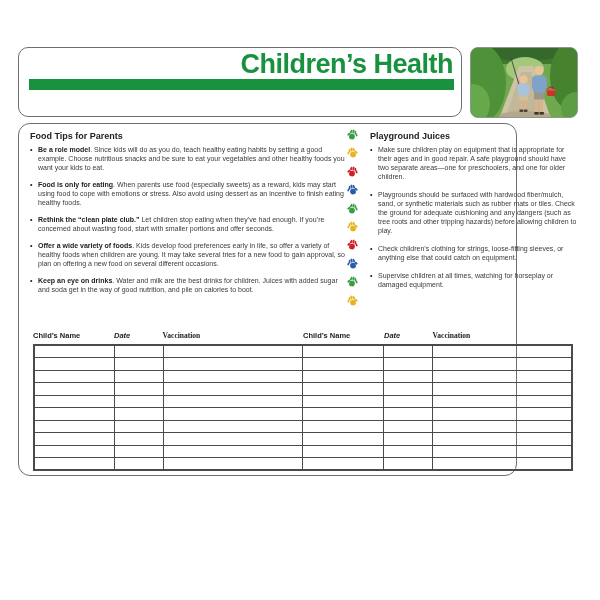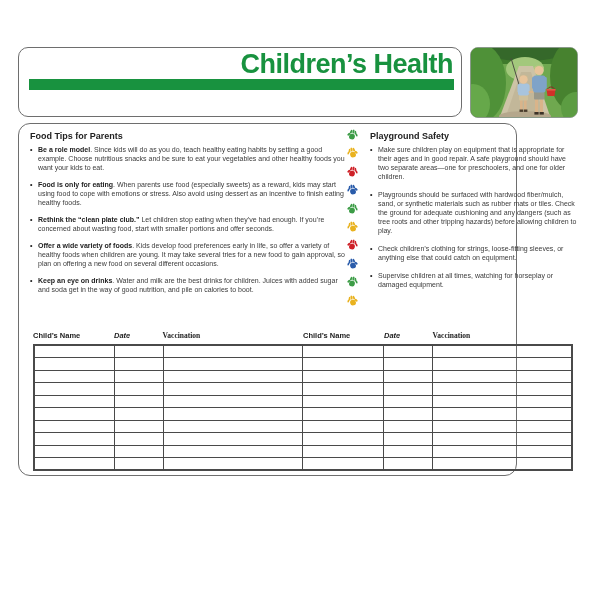--- a/index.html
+++ b/index.html
@@ -252,21 +252,21 @@
               <ellipse cx="8.4" cy="7.6" rx="1.8" ry="3.7" transform="rotate(14 8.4 7.6)"></ellipse>
               <ellipse cx="12.4" cy="6.3" rx="1.8" ry="3.9"></ellipse>
               <ellipse cx="16.4" cy="7.5" rx="1.7" ry="3.5" transform="rotate(-14 16.4 7.5)"></ellipse>
               <ellipse cx="19.6" cy="11.2" rx="1.6" ry="2.9" transform="rotate(-34 19.6 11.2)"></ellipse>
             </g>
           </svg>
         </div>
       </div>
 
     <div class="play-col">
-      <div class="col-heading">Playground Safety</div>
+      <div class="col-heading">Playground Juices</div>
       <ul class="bullets">
         <li>Make sure children play on equipment that is appropriate for their ages and in good repair. A safe playground should have two separate areas—one for preschoolers, and one for older children.</li>
         <li>Playgrounds should be surfaced with hardwood fiber/mulch, sand, or synthetic materials such as rubber mats or tiles. Check the ground for adequate cushioning and any dangers (such as tree roots and other tripping hazards) before allowing children to play.</li>
         <li>Check children’s clothing for strings, loose-fitting sleeves, or anything else that could catch on equipment.</li>
         <li>Supervise children at all times, watching for horseplay or damaged equipment.</li>
       </ul>
     </div>
 
 
     <div class="vacc-head-row">

